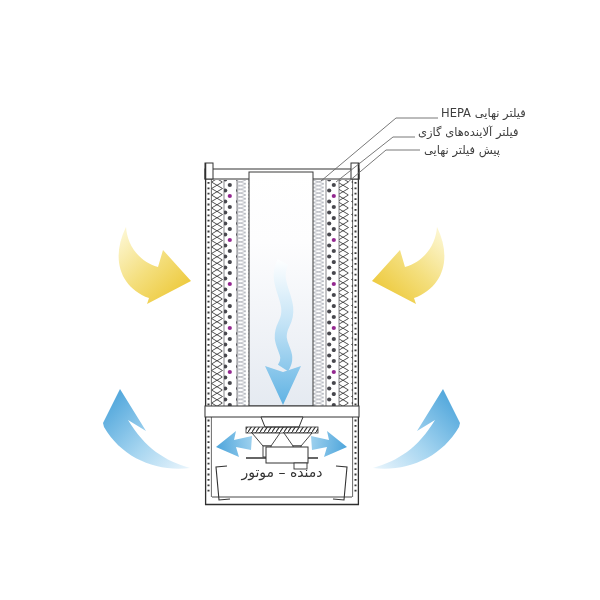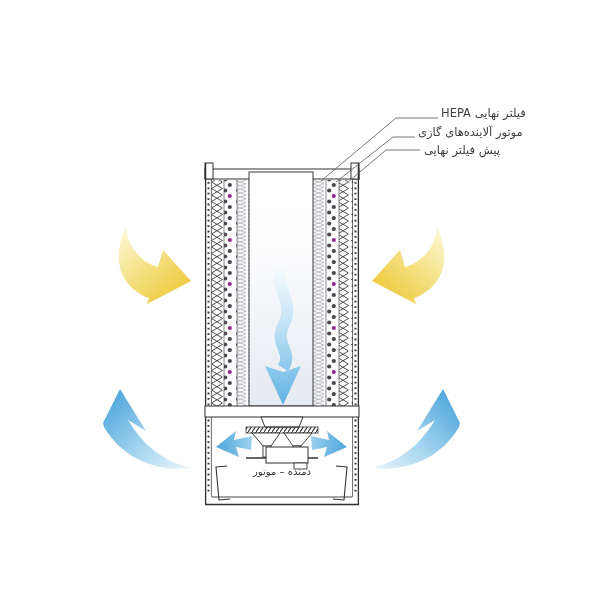--- a/index.html
+++ b/index.html
@@ -6,21 +6,21 @@
   .canvas{
     position:relative;width:600px;height:600px;background:#ffffff;overflow:hidden;
     font-family:"DejaVu Sans",sans-serif;
   }
   .canvas svg{position:absolute;left:0;top:0;}
   .lbl{
     position:absolute;font-size:11.5px;line-height:14px;color:#3f3f3f;
     white-space:nowrap;direction:rtl;font-family:"DejaVu Sans",sans-serif;
   }
   .lbl-motor{
-    position:absolute;font-size:10px;line-height:12px;color:#333;
+    position:absolute;font-size:14px;line-height:12px;color:#333;
     width:86px;text-align:center;direction:rtl;font-family:"DejaVu Sans",sans-serif;
   }
 </style>
 </head>
 <body>
 
 <div class="canvas">
 
 <svg width="600" height="600" viewBox="0 0 600 600">
   <defs>
@@ -151,19 +151,19 @@
 
   <g stroke="#6a6a6a" stroke-width="0.9" fill="none">
     <path d="M438,118 L396,118 L321,181"></path>
     <path d="M415,137 L393,137 L336,182"></path>
     <path d="M420,150 L386,150 L348,182"></path>
   </g>
 </svg>
 
 <div class="lbl" style="left:441px;top:106px">فیلتر نهایی HEPA</div>
 
-<div class="lbl" style="left:418px;top:125px">موتور آلاینده‌های گازی</div>
+<div class="lbl" style="left:418px;top:125px">فیلتر آلاینده‌های گازی</div>
 
 <div class="lbl" style="left:424px;top:143px">پیش فیلتر نهایی</div>
 
 <div class="lbl-motor" style="left:239px;top:466px">دمنده – موتور</div>
 
 </div>
 
 </body></html>

